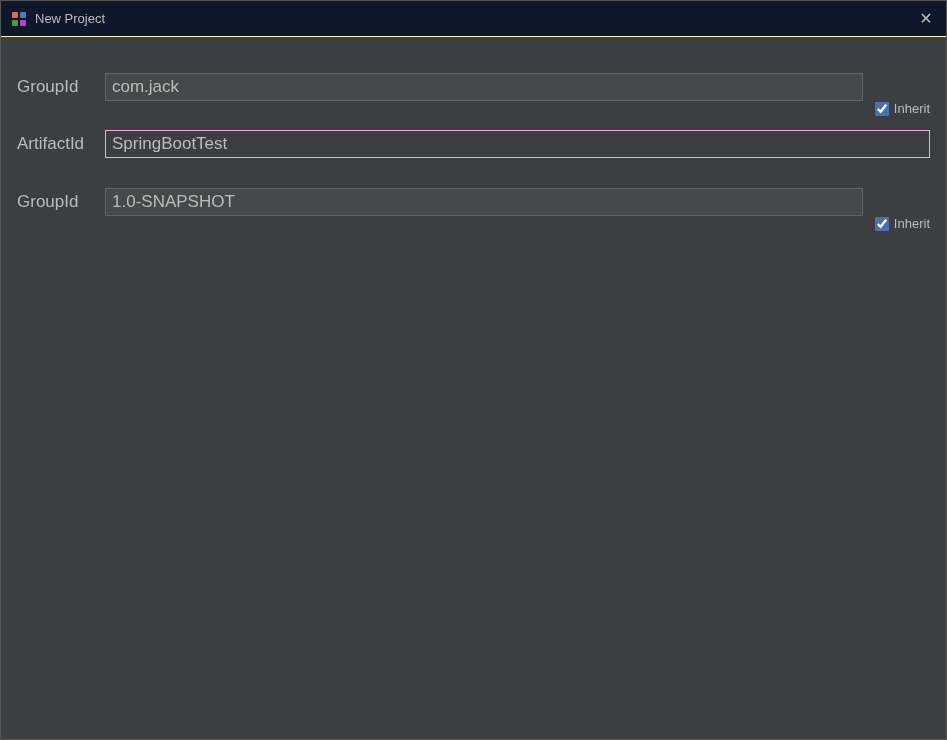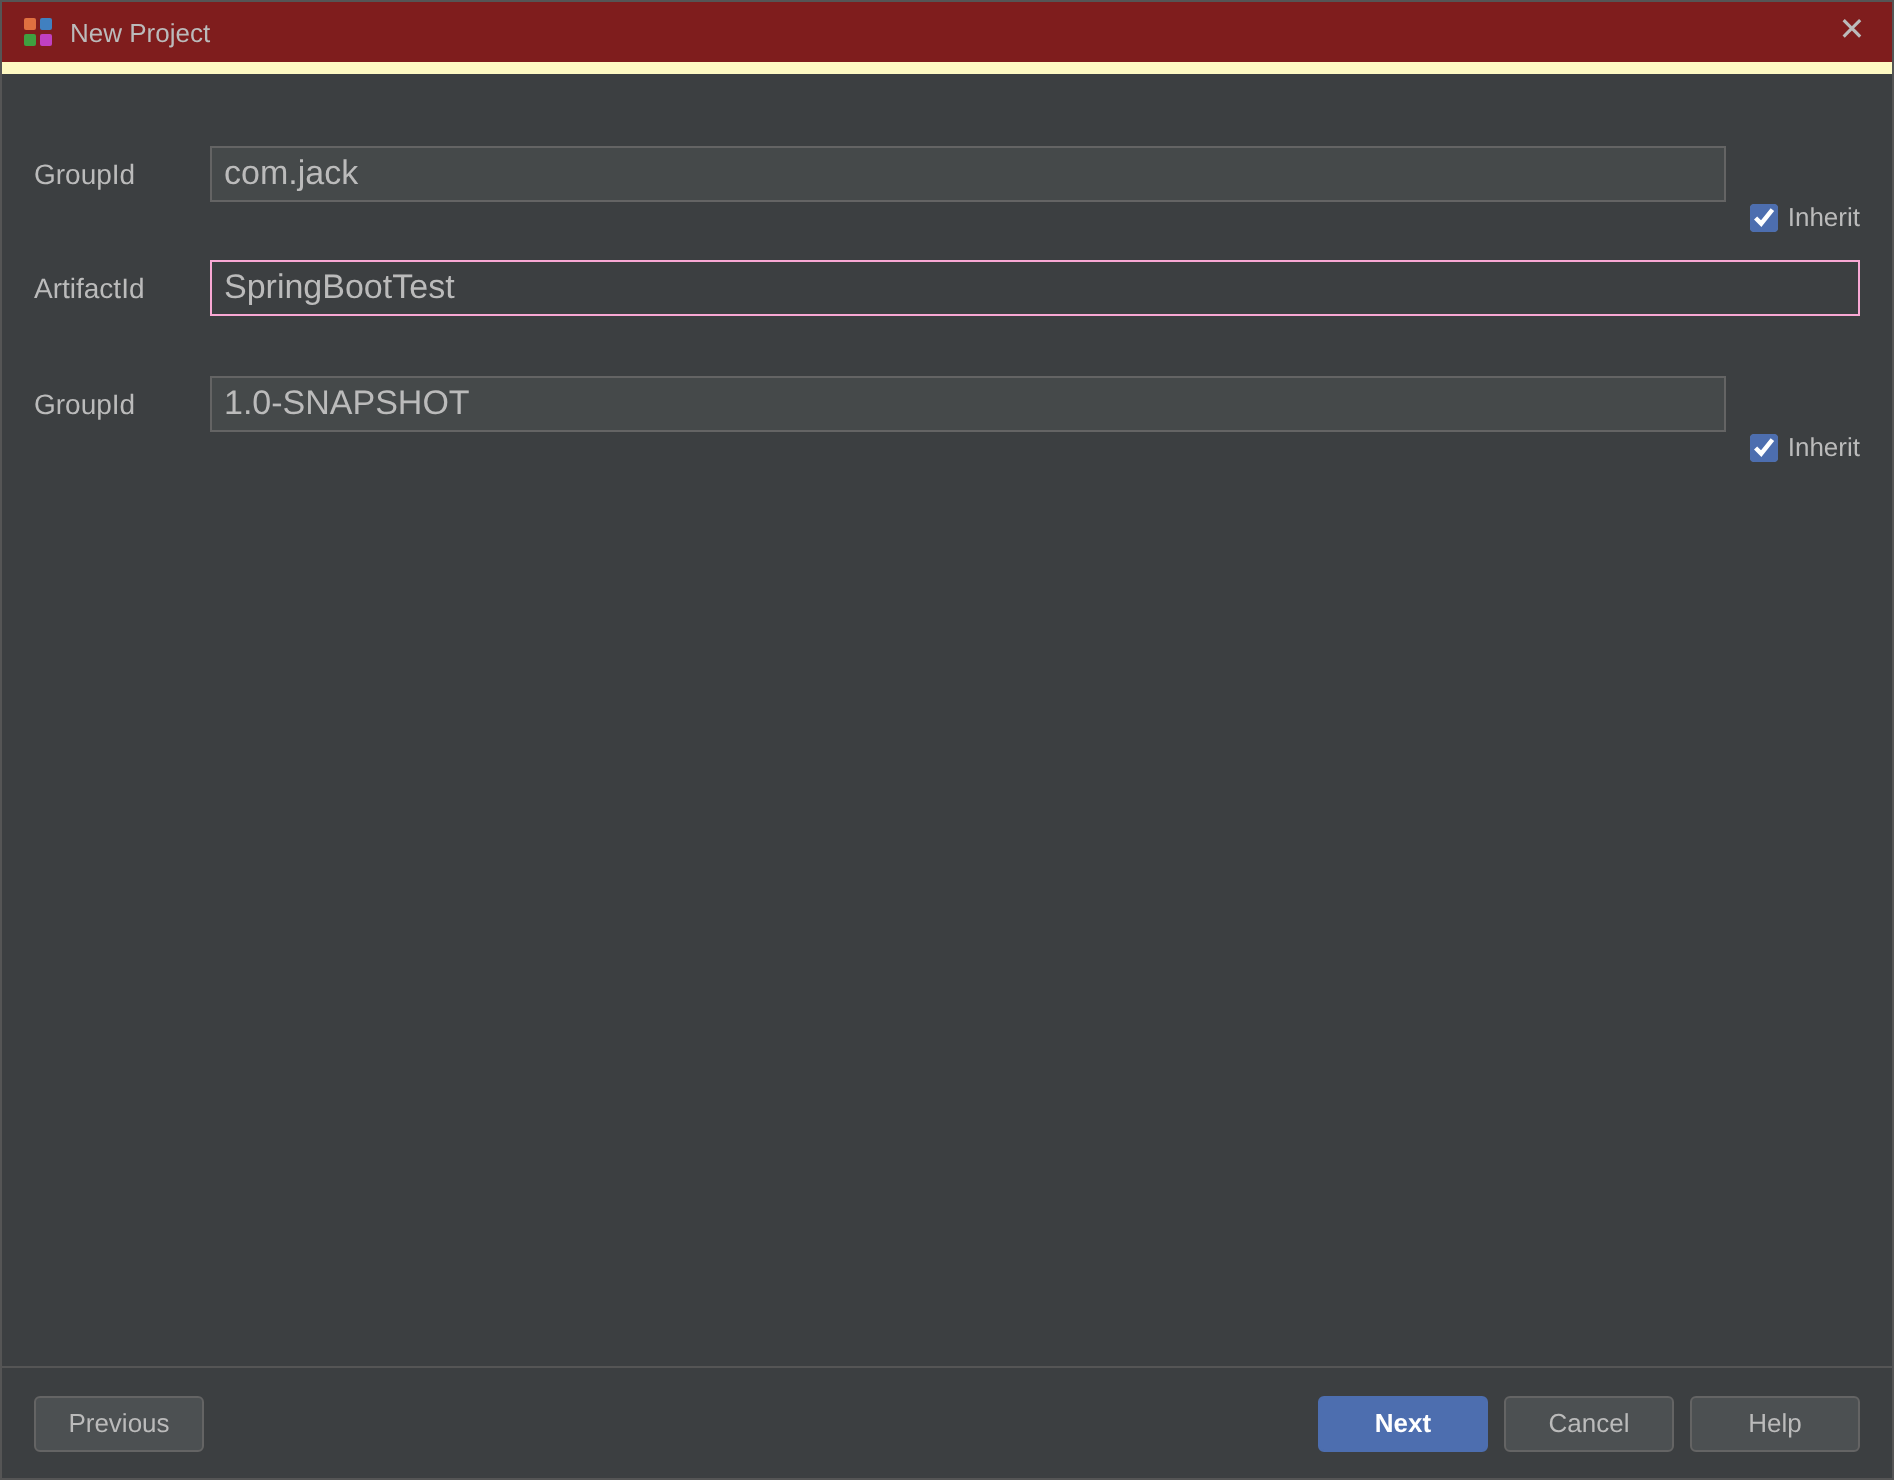--- a/index.html
+++ b/index.html
@@ -23,22 +23,22 @@
       width: 947px;
       height: 740px;
       background: #3c3f41;
       border: 1px solid #555;
       display: flex;
       flex-direction: column;
       position: relative;
     }
 
     .title-bar {
-      background: #7f1d1d;
-      border-bottom: 6px solid #fef9c3;
+      background: #0f172a;
+      border-bottom: 1px solid #fef9c3;
       display: flex;
       align-items: center;
       justify-content: space-between;
       padding: 6px 10px;
       height: 36px;
       flex-shrink: 0;
     }
 
     .title-bar-left {
       display: flex;
@@ -90,21 +90,21 @@
       align-items: center;
       margin-bottom: 14px;
       gap: 8px;
     }
 
     .form-label {
       color: #bbbbbb;
       width: 80px;
       flex-shrink: 0;
       text-align: left;
-      font-size: 14px;
+      font-size: 17px;
     }
 
     .form-input {
       flex: 1;
       height: 28px;
       background: #45494a;
       border: 1px solid #646464;
       color: #bbbbbb;
       padding: 0 6px;
       font-size: 17px;
@@ -225,24 +225,14 @@
       <label class="form-label">GroupId</label>
       <input type="text" class="form-input" value="1.0-SNAPSHOT" style="">
       <div class="inherit-container">
         <input type="checkbox" class="inherit-checkbox" checked="" style="">
         <span class="inherit-label">Inherit</span>
       </div>
     </div>
 
   </div>
 
-  <div class="footer">
-    <div class="footer-left">
-      <button class="btn">Previous</button>
-    </div>
-    <div class="footer-right">
-      <button class="btn btn-primary">Next</button>
-      <button class="btn">Cancel</button>
-      <button class="btn">Help</button>
-    </div>
-  </div>
 
 </div>
 
 </body></html>

